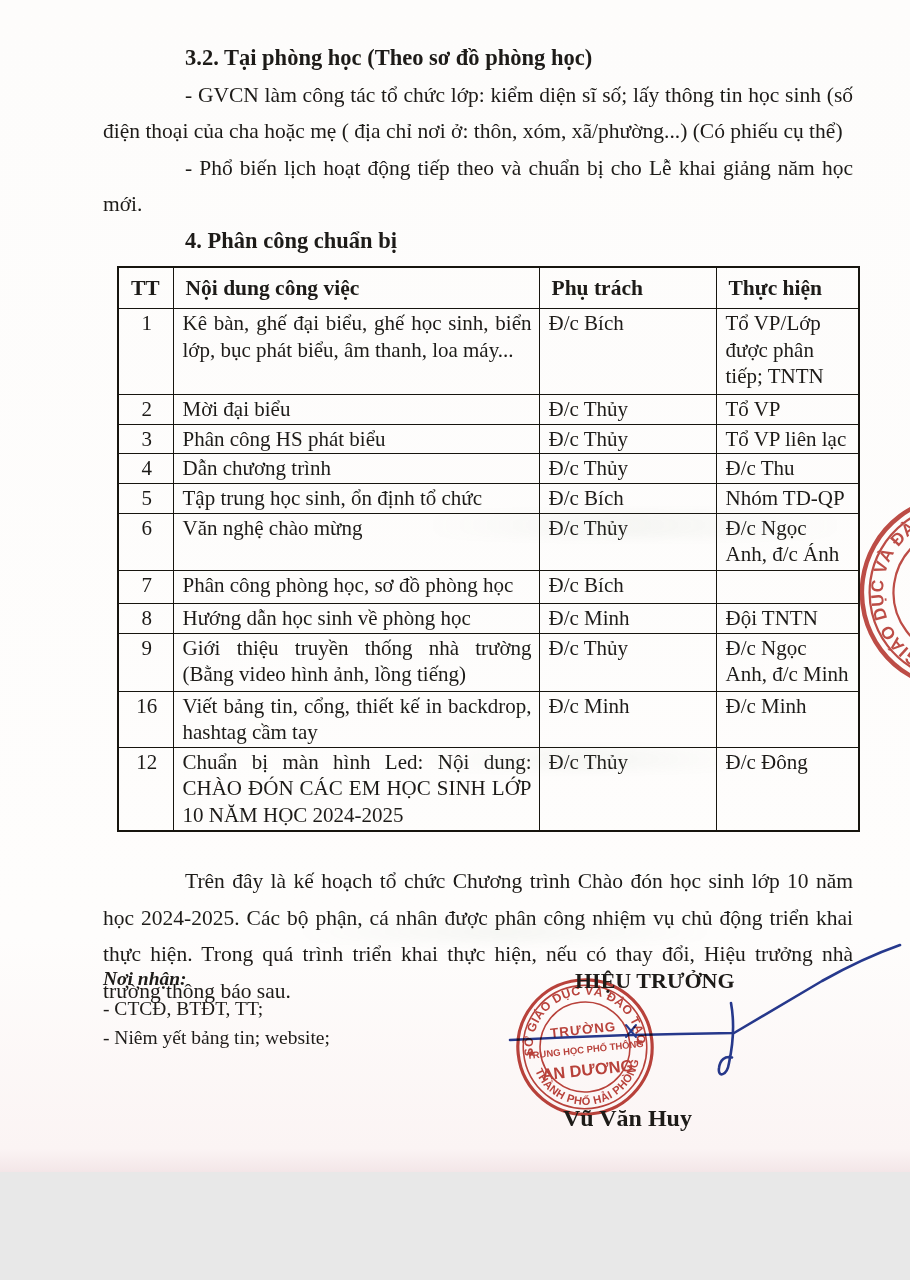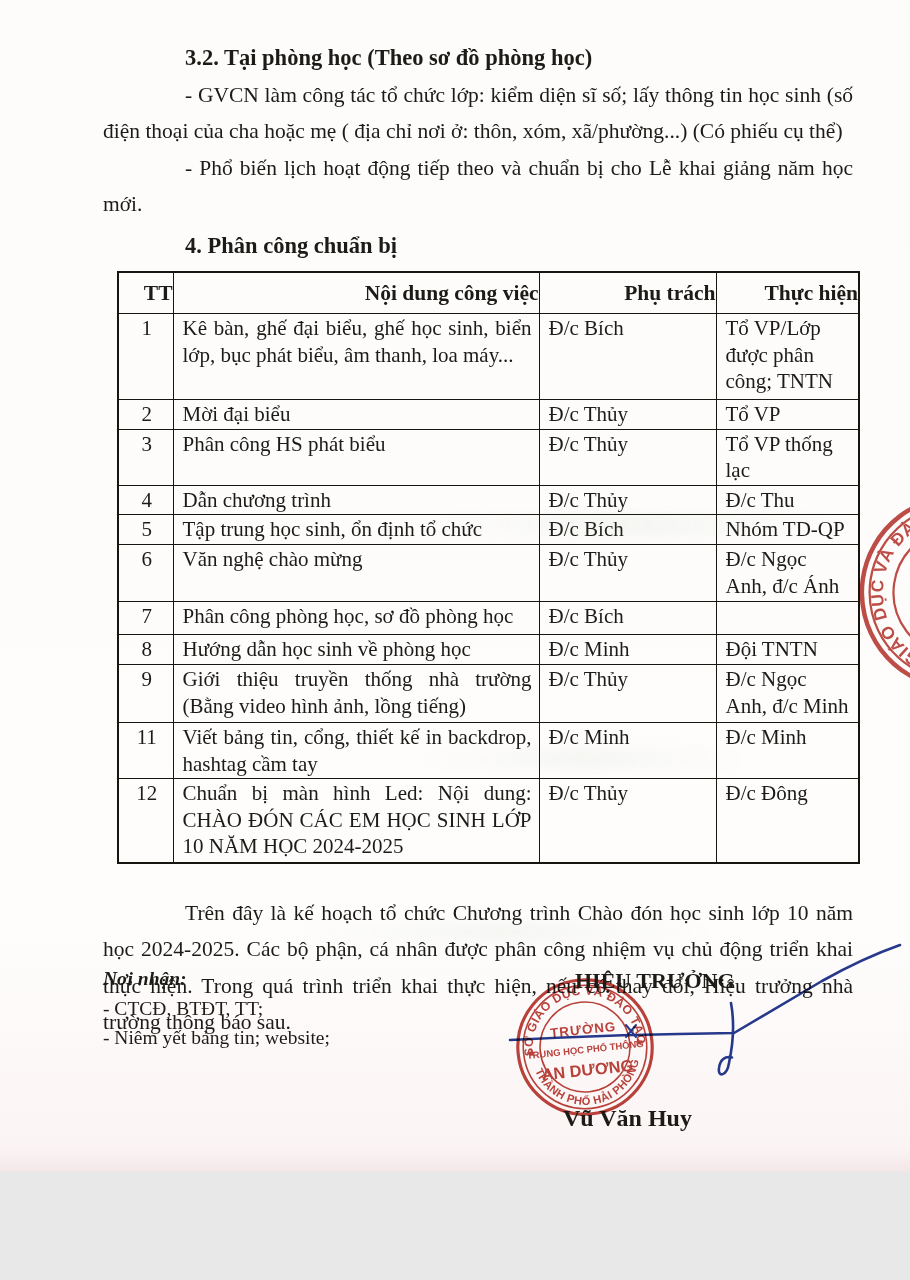--- a/index.html
+++ b/index.html
@@ -27,22 +27,22 @@
     width:741px;
     margin:7px 0 0 14px;
     font-size:21px;
     line-height:26.5px;
   }
   table.assign, table.assign th, table.assign td{
     border:1.7px solid #17150f;
   }
   table.assign{border-width:2.6px;}
   table.assign th{
-    font-weight:bold;text-align:right;vertical-align:middle;
-    padding:3px 0;height:34px;font-size:21.5px;
+    font-weight:bold;text-align:left;vertical-align:middle;
+    padding:3px 12px;height:34px;font-size:21.5px;
   }
   table.assign td{
     vertical-align:top;
     padding:1px 7px 1px 9px;
   }
   td.c0{text-align:center;padding-left:2px;padding-right:2px;}
   td.c1{text-align:justify;margin-left:9px;}
   tbody tr:nth-child(1){height:86px;}
   tbody tr:nth-child(2){height:28px;}
   tbody tr:nth-child(3){height:28px;}
@@ -94,21 +94,21 @@
 <div class="page">
 
   <div class="bleed bleed-1"></div>
   <div class="bleed bleed-2"></div>
   <div class="bleed bleed-3"></div>
 
   <div class="content">
     <p class="h-bold indent">3.2. Tại phòng học (Theo sơ đồ phòng học)</p>
     <p class="para">- GVCN làm công tác tổ chức lớp: kiểm diện sĩ số; lấy thông tin học sinh (số điện thoại của cha hoặc mẹ ( địa chỉ nơi ở: thôn, xóm, xã/phường...) (Có phiếu cụ thể)</p>
     <p class="para">- Phổ biến lịch hoạt động tiếp theo và chuẩn bị cho Lễ khai giảng năm học mới.</p>
-    <p class="h-bold indent" style="margin-top:5px;">4. Phân công chuẩn bị</p>
+    <p class="h-bold indent" style="">4. Phân công chuẩn bị</p>
 
     <table class="assign">
       <colgroup>
         <col style="width:55px">
           <col style="width:366px">
           <col style="width:177px">
           <col style="width:143px">
       </colgroup>
       <thead>
         <tr>
@@ -116,33 +116,33 @@
           <th>Nội dung công việc</th>
           <th>Phụ trách</th>
           <th>Thực hiện</th>
         </tr>
       </thead>
       <tbody id="table-body">
           <tr>
             <td class="c0">1</td>
             <td class="c1">Kê bàn, ghế đại biểu, ghế học sinh, biển lớp, bục phát biểu, âm thanh, loa máy...</td>
             <td class="c2">Đ/c Bích</td>
-            <td class="c3">Tổ VP/Lớp được phân công; TNTN</td>
+            <td class="c3">Tổ VP/Lớp được phân tiếp; TNTN</td>
           </tr>
           <tr>
             <td class="c0">2</td>
             <td class="c1">Mời đại biểu</td>
             <td class="c2">Đ/c Thủy</td>
             <td class="c3">Tổ VP</td>
           </tr>
           <tr>
             <td class="c0">3</td>
             <td class="c1">Phân công HS phát biểu</td>
             <td class="c2">Đ/c Thủy</td>
-            <td class="c3">Tổ VP thống lạc</td>
+            <td class="c3">Tổ VP liên lạc</td>
           </tr>
           <tr>
             <td class="c0">4</td>
             <td class="c1">Dẫn chương trình</td>
             <td class="c2">Đ/c Thủy</td>
             <td class="c3">Đ/c Thu</td>
           </tr>
           <tr>
             <td class="c0">5</td>
             <td class="c1">Tập trung học sinh, ổn định tổ chức</td>
@@ -167,21 +167,21 @@
             <td class="c2">Đ/c Minh</td>
             <td class="c3">Đội TNTN</td>
           </tr>
           <tr>
             <td class="c0">9</td>
             <td class="c1">Giới thiệu truyền thống nhà trường (Bằng video hình ảnh, lồng tiếng)</td>
             <td class="c2">Đ/c Thủy</td>
             <td class="c3">Đ/c Ngọc Anh, đ/c Minh</td>
           </tr>
           <tr>
-            <td class="c0">11</td>
+            <td class="c0">16</td>
             <td class="c1">Viết bảng tin, cổng, thiết kế in backdrop, hashtag cầm tay</td>
             <td class="c2">Đ/c Minh</td>
             <td class="c3">Đ/c Minh</td>
           </tr>
           <tr>
             <td class="c0">12</td>
             <td class="c1">Chuẩn bị màn hình Led: Nội dung: CHÀO ĐÓN CÁC EM HỌC SINH LỚP 10 NĂM HỌC 2024-2025</td>
             <td class="c2">Đ/c Thủy</td>
             <td class="c3">Đ/c Đông</td>
           </tr>

